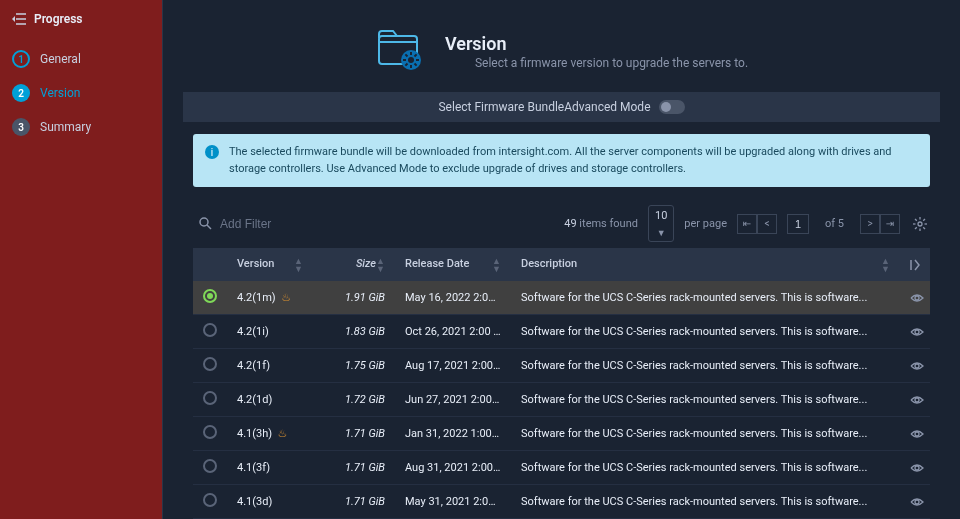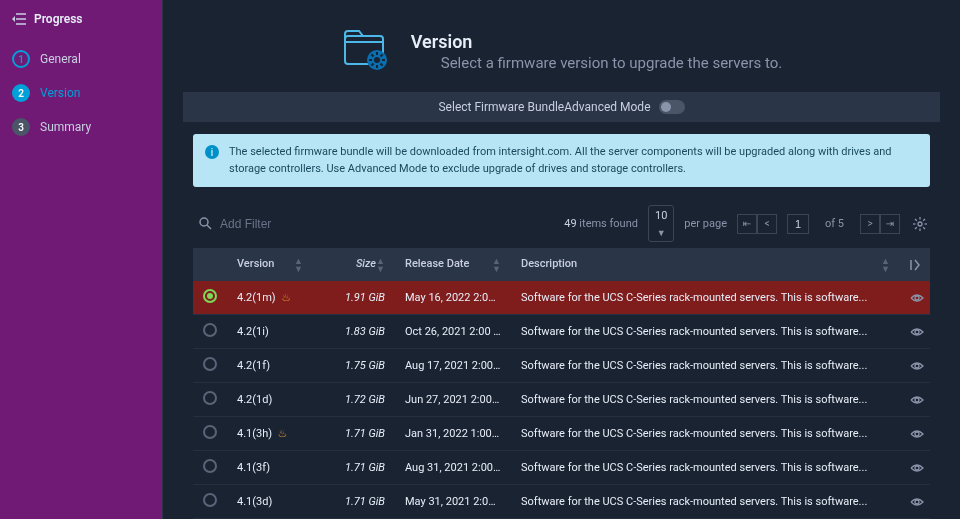--- a/index.html
+++ b/index.html
@@ -6,21 +6,21 @@
 html, body { width: 960px; height: 519px; overflow: hidden; }
 body {
   font-family: -apple-system, BlinkMacSystemFont, "Segoe UI", Roboto, sans-serif;
   background: #1a2332;
   color: #c8d0e0;
   font-size: 12px;
   display: flex;
 }
 .sidebar {
   width: 163px;
-  background: #701a75;
+  background: #7f1d1d;
   border-right: 1px solid #2a3548;
   padding-top: 12px;
 }
 .sidebar-header {
   display: flex;
   align-items: center;
   padding: 0 12px 16px 12px;
   gap: 8px;
 }
 .collapse-icn { width: 14px; height: 14px; display:flex; align-items:center; justify-content:center; }
@@ -50,21 +50,21 @@
   height: 88px;
   display: flex;
   align-items: center;
   justify-content: center;
   gap: 18px;
   padding-top: 12px;
 }
 .hero-icn { width: 52px; height: 48px; position: relative; }
 .hero-text .eyebrow { font-size: 11px; color: #8a94aa; }
 .hero-text h1 { font-size: 18px; color: #e8eef8; font-weight: 600; margin: 2px 0; }
-.hero-text .sub { font-size: 15px; color: #8a94aa; margin-left: 30px; }
+.hero-text .sub { font-size: 12px; color: #8a94aa; margin-left: 30px; }
 .content {
   margin: 4px 20px 0 20px;
   flex: 1;
   overflow: hidden;
   display: flex;
   flex-direction: column;
 }
 .section-bar {
   background: #2a3548;
   padding: 8px 22px;
@@ -135,21 +135,21 @@
   background: #2a3548; color: #c8d0e0; font-weight: 500; font-size: 11px;
   text-align: left; padding: 8px 10px; position: sticky; top: 0;
 }
 .tbl th.right, .tbl td.right { text-align: right; }
 .tbl th .sort { float: right; color: #5a6478; font-size: 9px; line-height: 8px; }
 .tbl td {
   padding: 8px 10px; font-size: 11px; color: #e8eef8;
   border-bottom: 1px solid #252f42;
   white-space: nowrap; overflow: hidden; text-overflow: ellipsis;
 }
-.tbl tbody tr.selected { background: #7f1d1d; }
+.tbl tbody tr.selected { background: #404040; }
 .radio {
   width: 14px; height: 14px; border: 2px solid #5a6478; border-radius: 50%;
   display: inline-block; position: relative;
 }
 .selected .radio { border-color: #7fd858; }
 .selected .radio::after {
   content: ""; position: absolute; left: 2px; top: 2px; width: 6px; height: 6px;
   background: #7fd858; border-radius: 50%;
 }
 .col-sel { width: 34px; }

